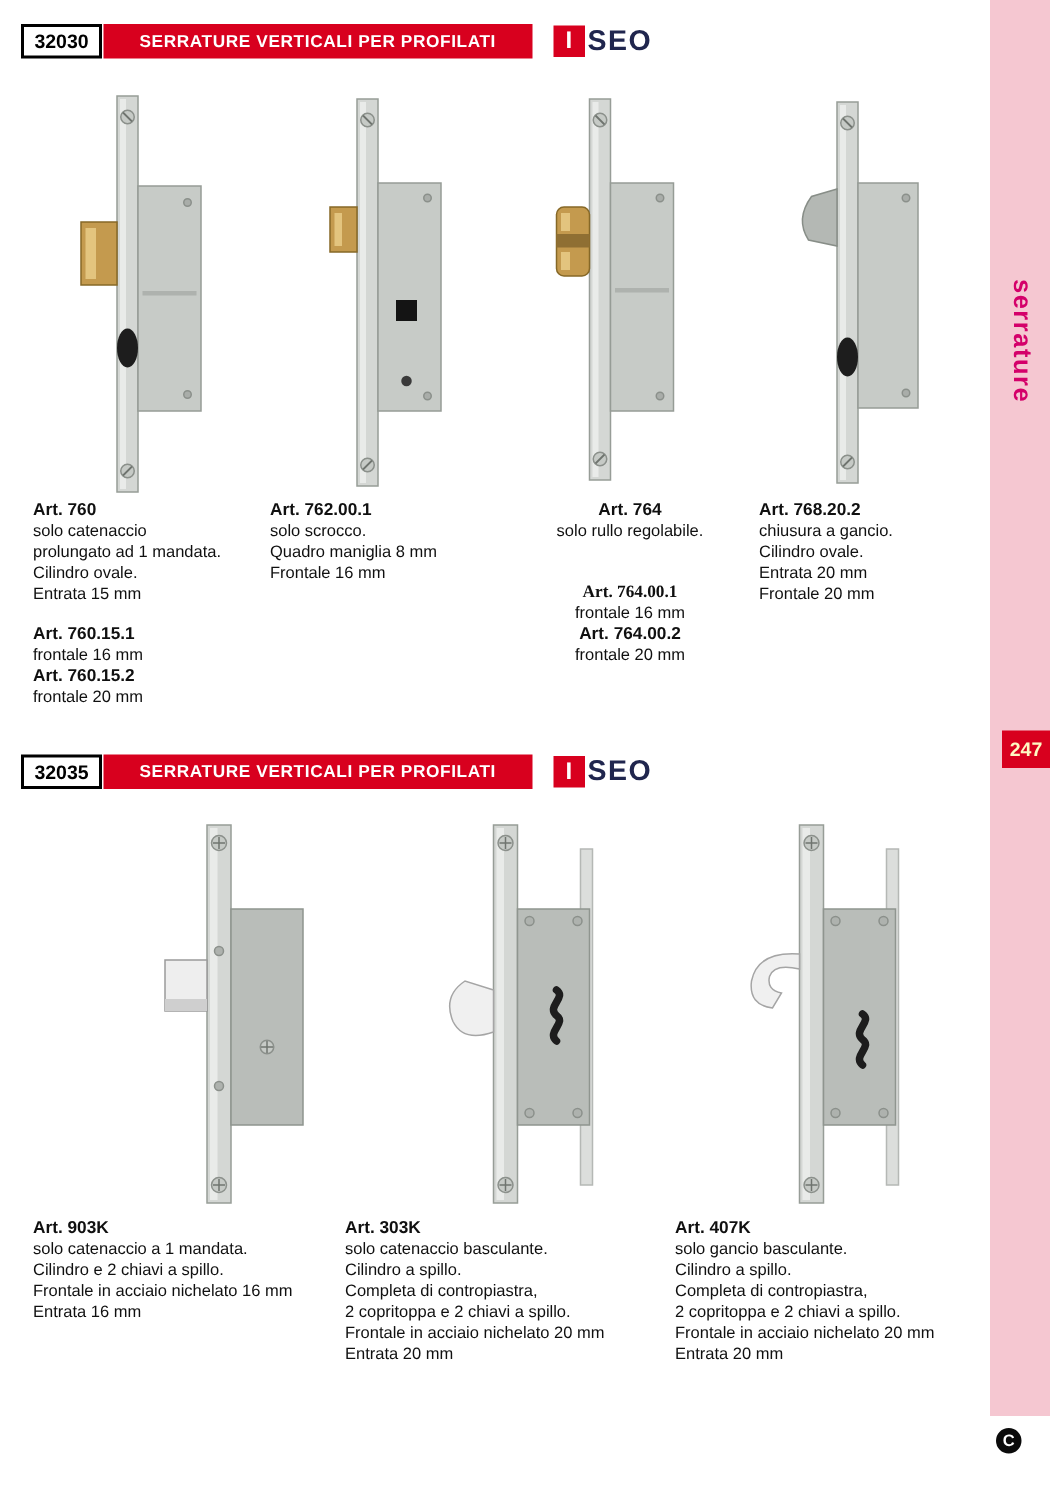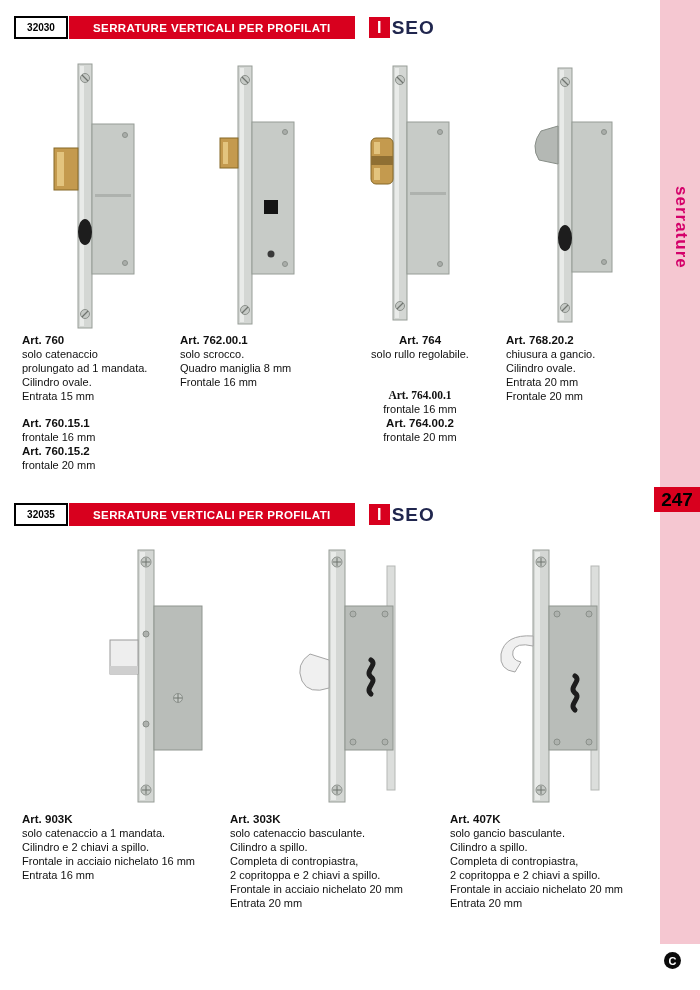--- a/index.html
+++ b/index.html
@@ -2,21 +2,21 @@
 <html><head>
 <meta charset="utf-8">
 <style>
   *{margin:0;padding:0;box-sizing:border-box}
   html,body{background:#888;}
   body{font-family:"Liberation Sans", sans-serif;}
   #page{position:relative;width:700px;height:990px;background:#ffffff;overflow:hidden;margin:0 auto;}
 
   
   .header{position:absolute;left:14px;display:flex;align-items:stretch;height:23px;}
-  .code-box{border:2px solid #000;background:#fff;color:#000;font-weight:bold;font-size:10px;
+  .code-box{border:2px solid #000;background:#fff;color:#000;font-weight:bold;font-size:13px;
             display:flex;align-items:center;justify-content:center;width:54px;}
   .banner{background:#d8001e;color:#fff;font-weight:bold;font-size:11.5px;letter-spacing:.4px;
           display:flex;align-items:center;padding:0 24px;margin-left:1px;white-space:nowrap;}
   .iseo{display:flex;align-items:center;margin-left:14px;}
   .iseo-i{display:inline-block;width:21px;height:21px;background:#d8001e;color:#fff;text-align:center;
           line-height:21px;font-weight:bold;font-size:16px;}
   .iseo-rest{color:#20264e;font-weight:bold;font-size:19px;letter-spacing:1px;line-height:21px;margin-left:2px;}
 
   
   .photo{position:absolute;}
@@ -26,22 +26,22 @@
   .col{position:absolute;}
   .line{font-size:11px;line-height:14px;color:#101010;}
   .line.b{font-weight:bold;font-size:11.5px;}
   .gap{margin-top:13px;}
   .gap2{margin-top:27px;font-family:Liberation Serif, serif;}
 
   
   .sidebar{position:absolute;right:0;top:0;width:40px;height:944px;background:#f5c7d1;}
   .side-label{position:absolute;top:186px;right:9px;writing-mode:vertical-rl;
               font-weight:bold;font-size:17px;color:#d4006a;letter-spacing:1px;}
-  .page-badge{position:absolute;right:0;top:487px;width:46px;height:25px;background:#d8001e;color:#000000;
-              font-weight:bold;font-size:19px;display:flex;align-items:center;justify-content:center;}
+  .page-badge{position:absolute;right:0;top:487px;width:32px;height:25px;background:#d8001e;color:#fef9c3;
+              font-weight:bold;font-size:13px;display:flex;align-items:center;justify-content:center;}
   .corner{position:absolute;left:664px;top:952px;width:17px;height:17px;border-radius:50%;background:#0b0b0b;
           color:#fff;font-weight:bold;font-size:11px;display:flex;align-items:center;justify-content:center;}
 </style>
 </head>
 <body>
 
 <div id="page">
 
   <div class="header" style="top:16px;">
     <div class="code-box">32030</div>

